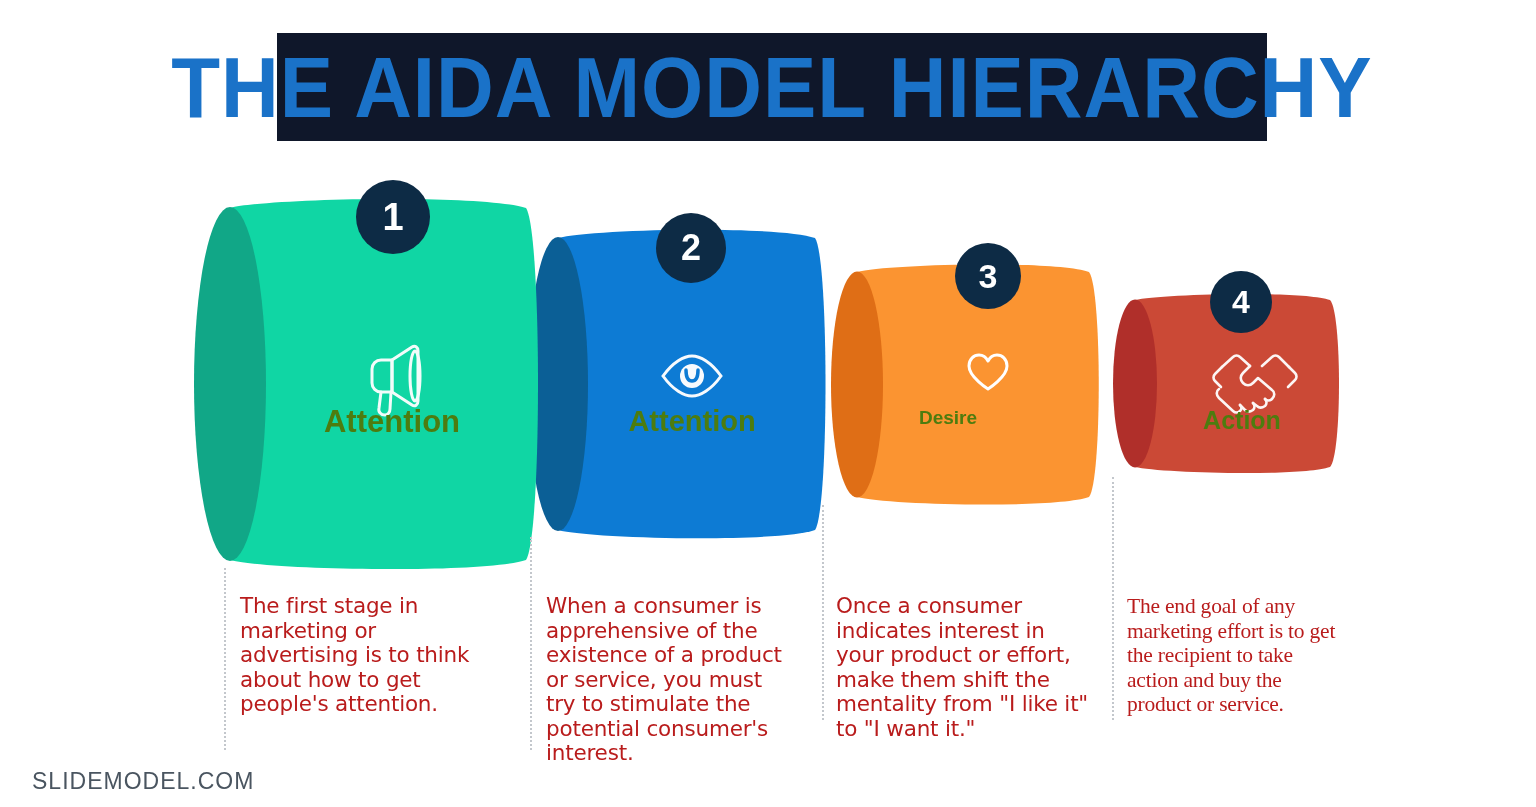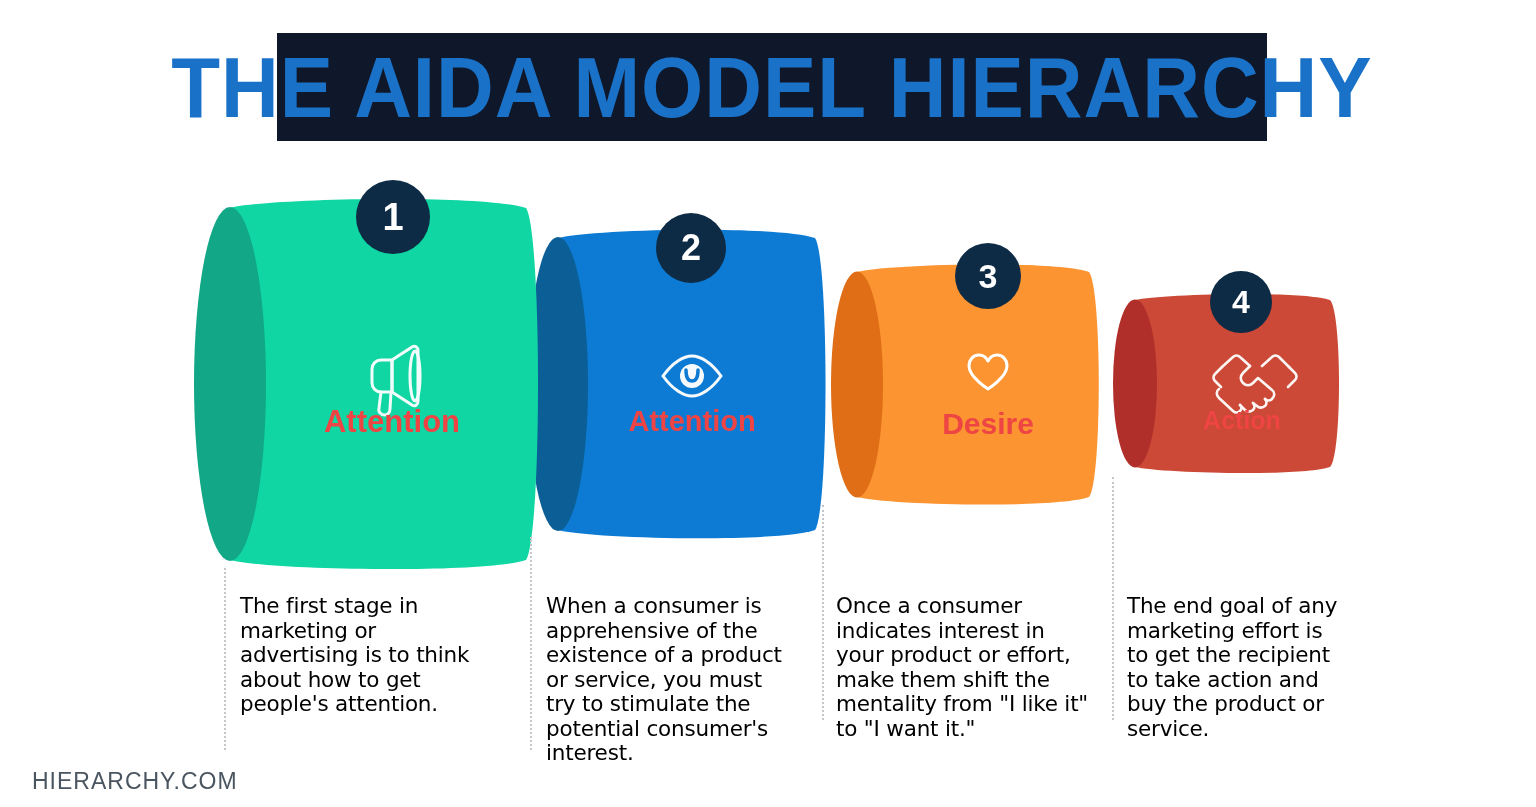--- a/index.html
+++ b/index.html
@@ -46,21 +46,21 @@
     top: 0;
     width: 1536px;
     height: 807px;
     pointer-events: none;
   }
   #funnel svg { display: block; }
 
   
   .stage-label {
     position: absolute;
-    color: #ef4444;
+    color: #4d7c0f;
     font-weight: 700;
     text-align: center;
     white-space: nowrap;
     transform: translateX(-50%);
   }
 
   
   .badge {
     position: absolute;
     border-radius: 50%;
@@ -76,21 +76,21 @@
   
   .divider {
     position: absolute;
     width: 0;
     border-left: 2px dotted #c3c7cc;
   }
 
   
   .desc {
     position: absolute;
-    color: #000000;
+    color: #b91c1c;
     font-size: 21.5px;
     line-height: 24.5px;
     font-family: "DejaVu Sans", sans-serif;
     letter-spacing: -0.2px;
   }
 
   
   #footer {
     position: absolute;
     left: 32px;
@@ -168,21 +168,21 @@
              L1219,398 C1216,395 1216,391 1219,389"></path>
     <path d="M1289,367 L1295,373 C1297,375 1297,378 1295,380 L1288,387"></path>
     <path d="M1222,367 L1215,374 C1213,376 1213,379 1215,381 L1221,387"></path>
   </g>
 
 </svg>
 </div>
 
 <div class="stage-label" style="left:392px; top:404px; font-size:31px;">Attention</div>
 <div class="stage-label" style="left:692px; top:405px; font-size:29px;">Attention</div>
-<div class="stage-label" style="left:988px; top:407px; font-size:30px;">Desire</div>
+<div class="stage-label" style="left:948px; top:407px; font-size:19px;">Desire</div>
 <div class="stage-label" style="left:1242px; top:406px; font-size:25px;">Action</div>
 
 <div class="badge" style="left:393px; top:180px; width:74px; height:74px; font-size:38px;">
   <span>1</span>
 </div>
 <div class="badge" style="left:691px; top:213px; width:70px; height:70px; font-size:36px;">
   <span>2</span>
 </div>
 <div class="badge" style="left:988px; top:243px; width:66px; height:66px; font-size:34px;">
   <span>3</span>
@@ -192,15 +192,15 @@
 </div>
 
 <div class="divider" style="left:224px; top:568px; height:182px;"></div>
 <div class="divider" style="left:530px; top:537px; height:213px;"></div>
 <div class="divider" style="left:822px; top:505px; height:215px;"></div>
 <div class="divider" style="left:1112px; top:477px; height:243px;"></div>
 
 <div class="desc" style="left:240px; top:594px; width:240px;">The first stage in marketing or advertising is to think about how to get people's attention.</div>
 <div class="desc" style="left:546px; top:594px; width:242px;">When a consumer is apprehensive of the existence of a product or service, you must try to stimulate the potential consumer's interest.</div>
 <div class="desc" style="left:836px; top:594px; width:255px;">Once a consumer indicates interest in your product or effort, make them shift the mentality from "I like it" to "I want it."</div>
-<div class="desc" style="left:1127px; top:594px; width:215px;">The end goal of any marketing effort is to get the recipient to take action and buy the product or service.</div>
-
-<div id="footer">HIERARCHY.COM</div>
+<div class="desc" style="left:1127px; top:594px; width:215px;font-family:Liberation Serif, serif;">The end goal of any marketing effort is to get the recipient to take action and buy the product or service.</div>
+
+<div id="footer">SLIDEMODEL.COM</div>
 
 </body></html>

